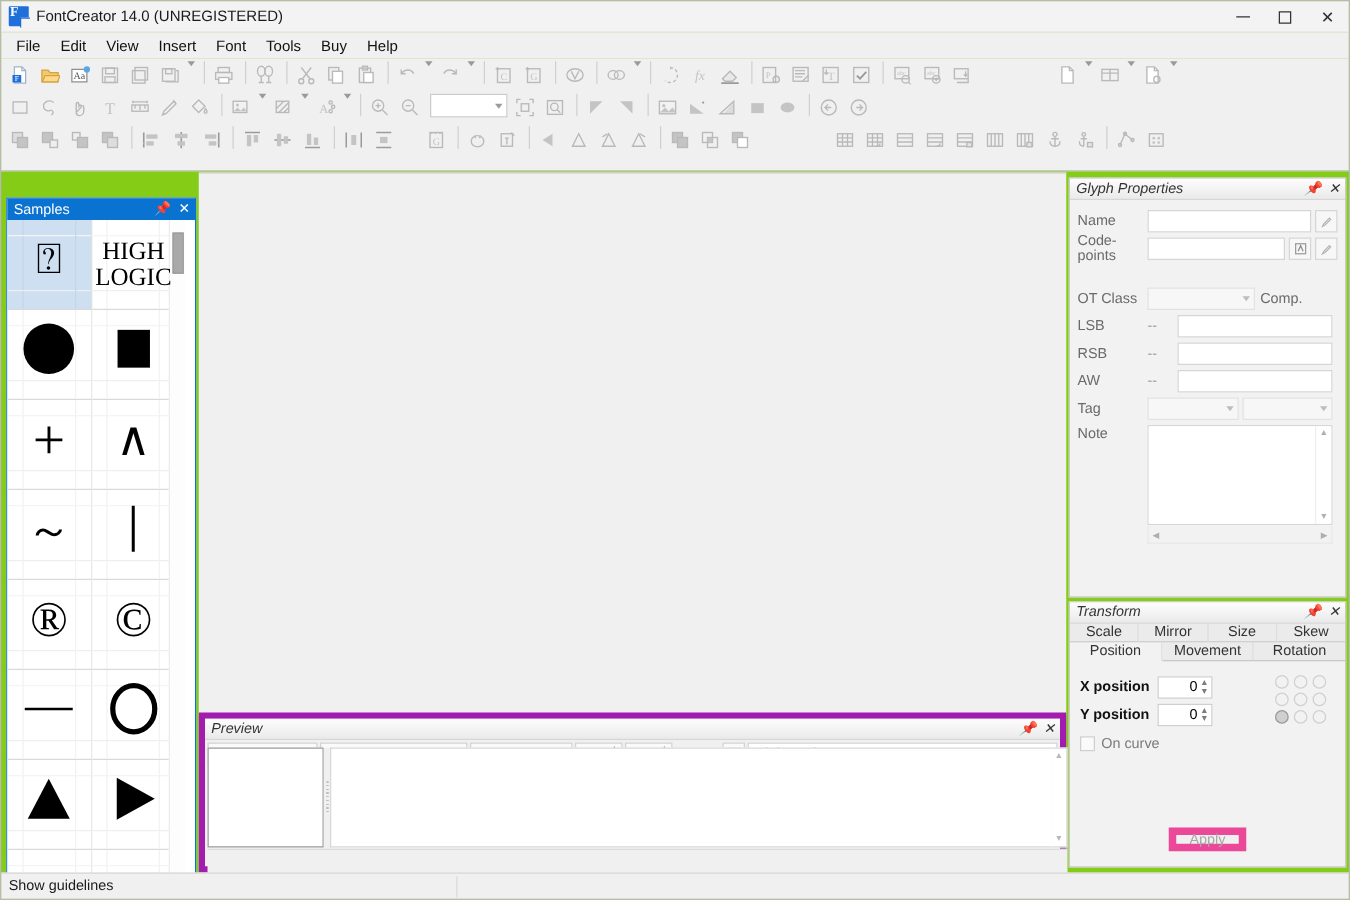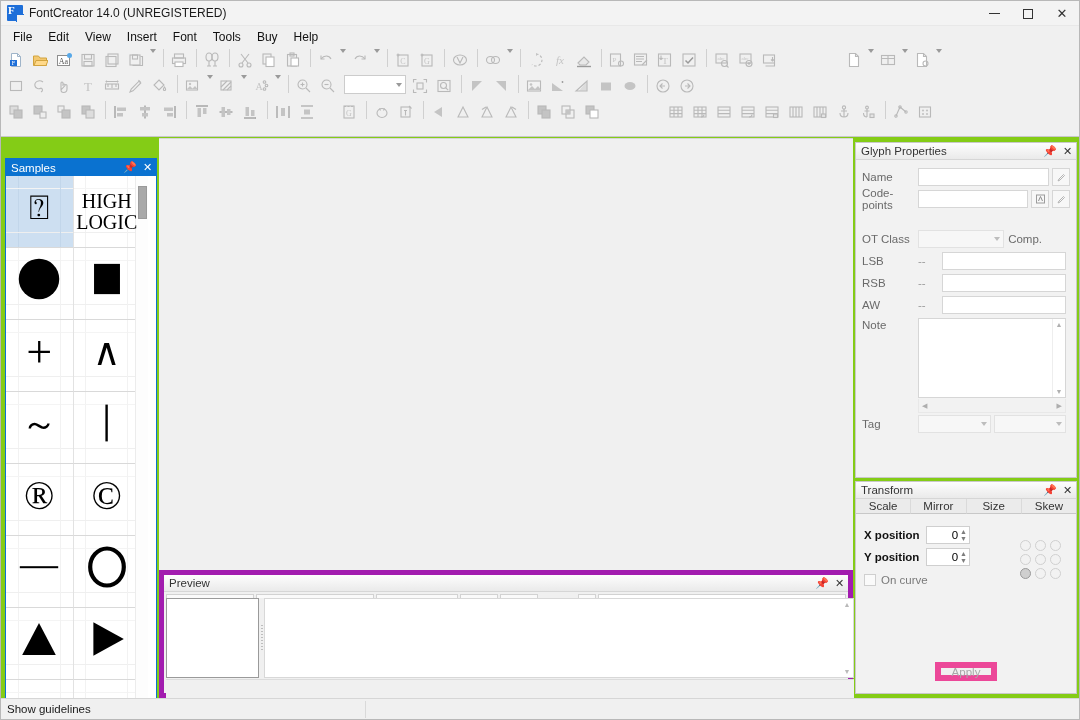--- a/index.html
+++ b/index.html
@@ -127,20 +127,21 @@
     display: flex; align-items: center;
     font-size: 11.5px;
     padding-left: 5px;
     position: relative;
   }
   .panel-title.active { background: #0a72d0; color: #fff; }
   .panel-title.inactive {
     background: linear-gradient(#fdfdfd, #eaeaea);
     color: #333;
     border-bottom: 1px solid #d6d6d6;
+    font-style: italic;
   }
   .pt-tools {
     position: absolute; right: 3px; top: 0; height: 17px;
     display: flex; align-items: center; gap: 6px;
   }
   .pin, .xcl {
     width: 11px; height: 12px; display: flex;
     align-items: center; justify-content: center;
     font-size: 11px; line-height: 1;
   }
@@ -1298,67 +1299,72 @@
         <div class="gp-row">
           <span class="gp-label">RSB</span>
           <span class="gp-dash">--</span>
           <span class="gp-field" style="margin-right:4px"></span>
         </div>
 
         <div class="gp-row">
           <span class="gp-label">AW</span>
           <span class="gp-dash">--</span>
           <span class="gp-field" style="margin-right:4px"></span>
+        </div>
+
+        <div class="gp-row">
+          <span class="gp-label">Tag</span>
+          <span class="gp-sel" style="flex:1;margin-right:3px">
+            <span></span>
+            <span class="cv"></span>
+          </span>
+          <span class="gp-sel" style="flex:1;margin-right:4px">
+            <span></span>
+            <span class="cv"></span>
+          </span>
         </div>
 
         <div class="gp-row" style="height:auto;align-items:flex-start">
           <span class="gp-label" style="padding-top:3px">Note</span>
           <span style="flex:1;margin-right:4px">
             <span class="gp-note-wrap">
               <span class="gp-note"></span>
               <span class="gp-note-scroll">
                 <span>▲</span>
                 <span>▼</span>
               </span>
             </span>
             <span class="gp-hscroll">
               <span>◀</span>
               <span>▶</span>
             </span>
           </span>
         </div>
-
-        <div class="gp-row">
-          <span class="gp-label">Tag</span>
-          <span class="gp-sel" style="flex:1;margin-right:3px">
-            <span></span>
-            <span class="cv"></span>
-          </span>
-          <span class="gp-sel" style="flex:1;margin-right:4px">
-            <span></span>
-            <span class="cv"></span>
-          </span>
-        </div>
       </div>
     </div>
 
     <div class="panel" id="transform">
       <div class="panel-title inactive">
         <span>Transform</span>
         <span class="pt-tools">
           <span class="pin">📌</span>
           <span class="xcl">✕</span>
         </span>
       </div>
 
       <div class="tf-tabs">
         <div class="tf-tab">Scale</div>
         <div class="tf-tab">Mirror</div>
         <div class="tf-tab">Size</div>
         <div class="tf-tab">Skew</div>
+      </div>
+      <div class="tf-tabs">
+        <div class="tf-tab active">Position</div>
+        <div class="tf-tab">Movement</div>
+        <div class="tf-tab">Rotation</div>
       </div>
 
       <div class="tf-body">
         <div class="tf-row">
           <span class="tf-label">X position</span>
           <span class="tf-spin">
             <span>0</span>
             <span class="spin-arrows">
                 <span>▲</span>
                 <span>▼</span>

